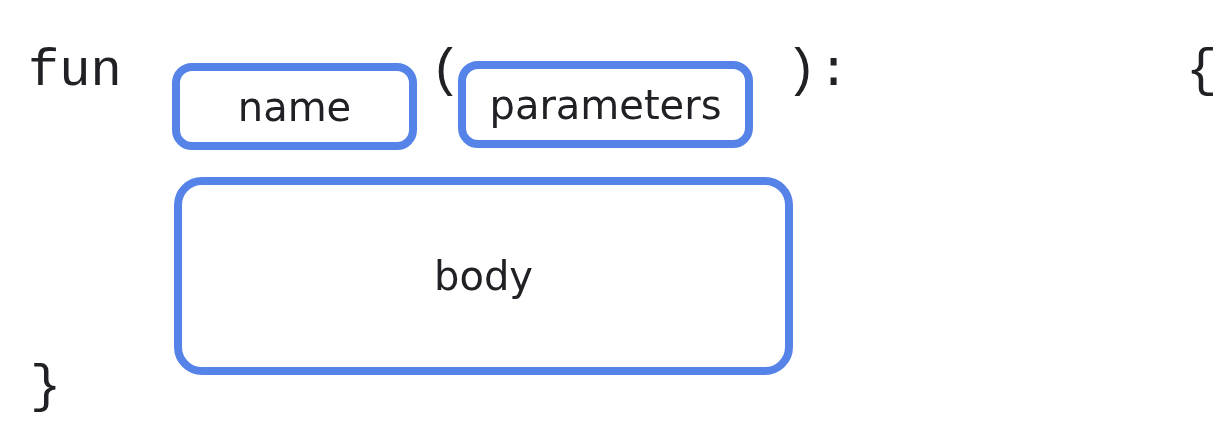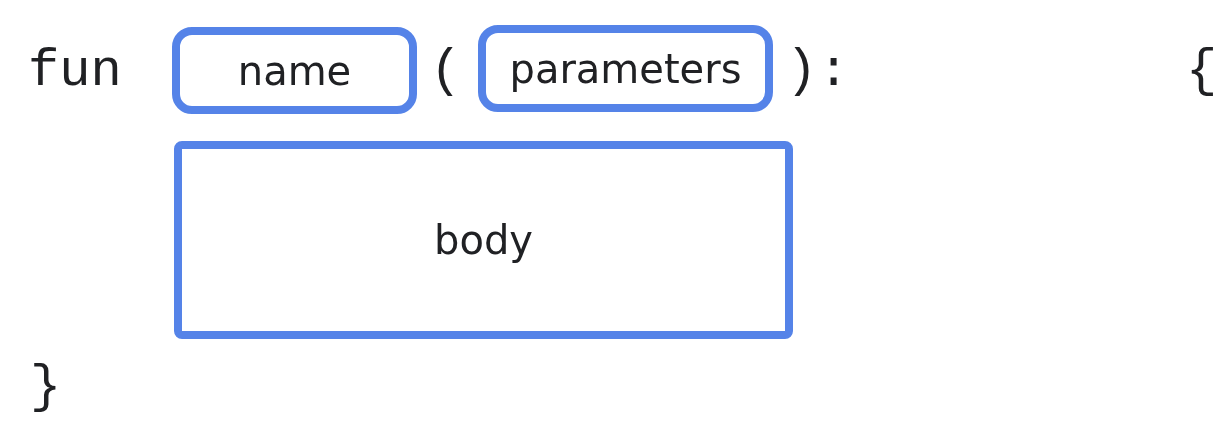--- a/index.html
+++ b/index.html
@@ -28,33 +28,34 @@
     white-space: pre;
   }
   .syntax-box {
     position: absolute;
     border: 8px solid var(--border-blue);
     border-radius: 20px;
     background: var(--background);
     display: flex;
     align-items: center;
     justify-content: center;
+    margin-top: 36px;
   }
   .syntax-box .label {
     font-family: "DejaVu Sans", "Liberation Sans", sans-serif;
     font-size: 40px;
     font-weight: 400;
     color: var(--text-black);
     letter-spacing: 0px;
     white-space: nowrap;
   }
   .box-name        { left: 172px; top: 27px;  width: 245px; height: 87px; }
-  .box-parameters  { left: 478px; top: 25px;  width: 295px; height: 87px; }
+  .box-parameters  { left: 458px; top: 25px;  width: 295px; height: 87px; }
   .box-return-type { left: 872px; top: 23px;  width: 296px; height: 89px; }
-  .box-body        { left: 174px; top: 141px; width: 619px; height: 198px; border-radius: 8px; }
+  .box-body        { left: 174px; top: 141px; width: 619px; height: 198px; border-radius: 28px; }
   .tok-fun         { left: 28px;   top: 46px; }
   .tok-open-paren  { left: 430px;  top: 46px; }
   .tok-close-paren { left: 786px;  top: 46px; }
   .tok-colon       { left: 818px;  top: 46px; }
   .tok-open-brace  { left: 1186px; top: 46px; }
   .tok-close-brace { left: 30px;   top: 362px; }
 </style>
 </head>
 <body>
 

